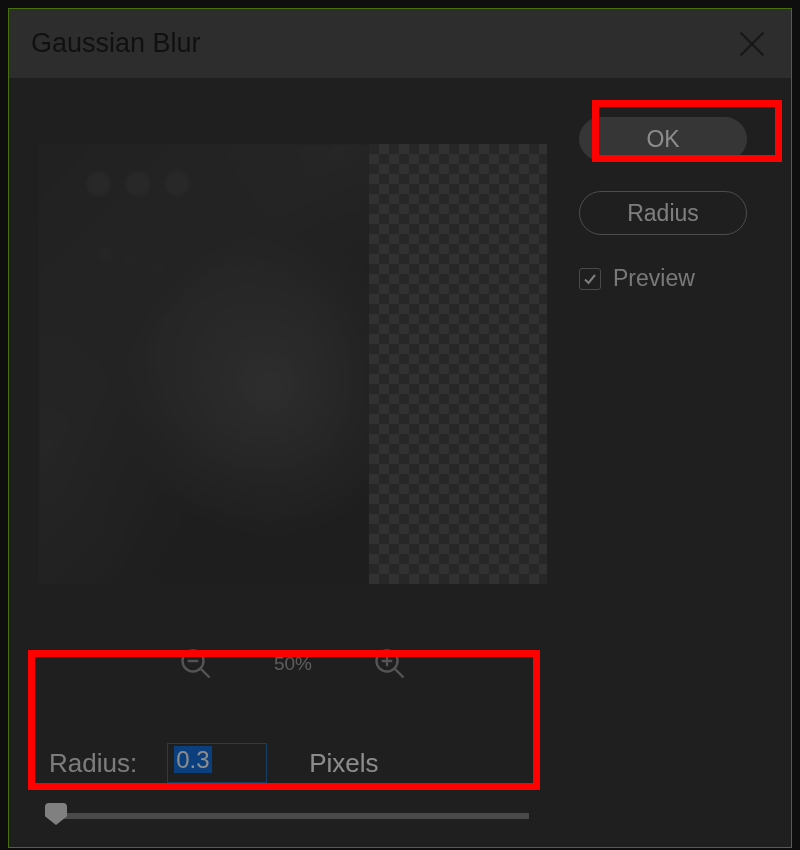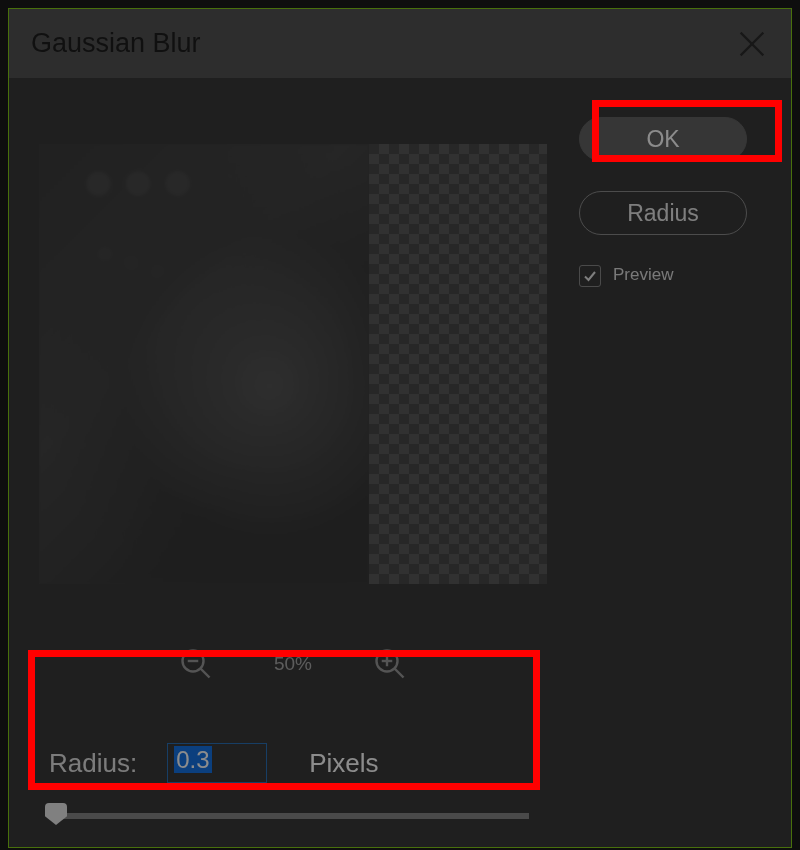--- a/index.html
+++ b/index.html
@@ -192,23 +192,23 @@
   .ok-highlight {
     position: absolute;
     right: 18px; top: 100px;
     width: 190px; height: 62px;
     border: 7px solid #ff0000;
     z-index: 60;
     pointer-events: none;
   }
   .preview-check-row {
     display: flex;
-    align-items: flex-start;
+    align-items: center;
     gap: 12px;
-    font-size: 17px;
+    font-size: 23px;
     color: #dcdcdc;
     margin-top: 6px;
   }
   .checkbox {
     width: 22px; height: 22px;
     border: 1px solid #888;
     border-radius: 3px;
     background: #3a3a3a;
     display: flex; align-items: center; justify-content: center;
     cursor: pointer;

